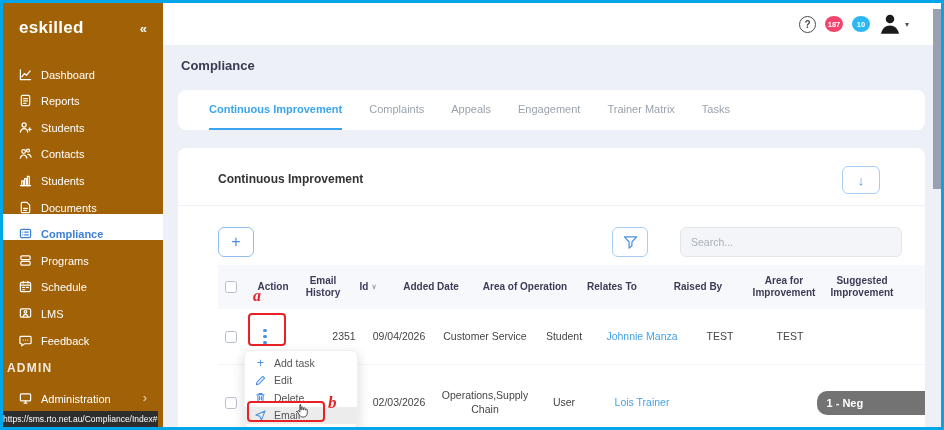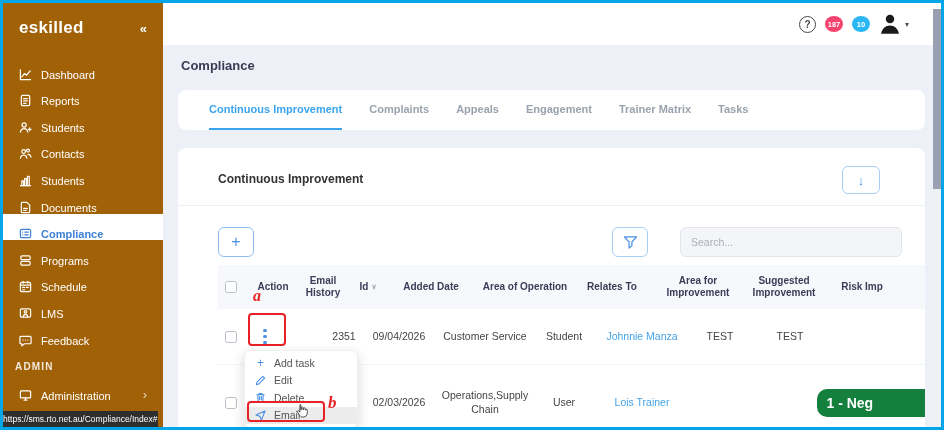--- a/index.html
+++ b/index.html
@@ -17,21 +17,21 @@
   .logo-row { display:flex; align-items:center; justify-content:space-between; padding:15px 16px 6px 16px; }
   .logo { font-size:17px; font-weight:bold; letter-spacing:.3px; }
   .collapse { font-size:13px; font-weight:bold; cursor:pointer; }
   .nav { margin-top:10px; }
   .nav-item {
     height:26.6px; display:flex; align-items:flex-end; gap:9px;
     padding:0 16px; font-size:11px; white-space:nowrap; cursor:pointer;
   }
   .nav-item svg { width:13px; height:13px; flex:none; }
   .nav-item.active { background:#fff; color:#3e80d7; font-weight:bold; }
-  .section-label { padding:14px 16px 4px 12px; font-size:10px; letter-spacing:1.2px; color:rgba(255,255,255,.85); font-weight:bold; }
+  .section-label { padding:14px 16px 4px 4px; font-size:12px; letter-spacing:1.2px; color:rgba(255,255,255,.85); font-weight:bold; }
   .chev { margin-left:auto; color:rgba(255,255,255,.75); font-size:13px; }
   .count-badge {
     margin-left:auto; background:#f4436c; color:#fff; font-size:8px; font-weight:bold;
     border-radius:9px; padding:2px 5px; line-height:1;
   }
   .status-bar {
     position:absolute; left:0; bottom:0; z-index:60;
     background:#2e2e2e; color:#fff; font-size:8.5px; padding:3px 0; white-space:nowrap;
   }
   
@@ -49,21 +49,21 @@
   .round-badge.blue { background:#2bb7f4; }
   .avatar-wrap { display:flex; align-items:center; gap:4px; cursor:pointer; }
   .avatar-wrap svg { width:22px; height:22px; }
   .caret { font-size:8px; color:#555; }
   
   .page-title { position:absolute; left:178px; top:55px; font-size:13px; font-weight:bold; color:#3a3a55; }
   .tabs-card {
     position:absolute; left:175px; top:87px; width:747px; height:40px;
     background:#fff; border-radius:8px; display:flex; align-items:stretch; gap:27px; padding-left:31px;
   }
-  .tab { display:flex; align-items:center; font-size:11px; color:#9aa3ad; border-bottom:2px solid transparent; cursor:pointer; white-space:nowrap;font-weight:bold; }
+  .tab { display:flex; align-items:center; font-size:11px; color:#9aa3ad; border-bottom:2px solid transparent; cursor:pointer; white-space:nowrap; }
   .tab.active { color:#3aa5ee; border-bottom-color:#3aa5ee; font-weight:600; }
   
   .main-card {
     position:absolute; left:175px; top:145px; width:747px; height:279px;
     background:#fff; border-radius:8px 8px 0 0; overflow:hidden;
   }
   .panel-title { position:absolute; left:40px; top:24px; font-size:12px; font-weight:bold; color:#333; }
   .download-btn {
     position:absolute; right:45px; top:18px; width:38px; height:28px;
     border:1px solid #a8cdf3; border-radius:6px; background:#fff; color:#4a90e2;
@@ -97,21 +97,21 @@
   }
   .sort { font-size:7px; color:#9aa2ad; margin-left:3px; }
   .tr.row1 { height:56px; border-bottom:1px solid #f3f4f6; }
   .tr.row2 { height:76px; }
   .td { font-size:10.5px; color:#444; text-align:center; line-height:1.3; padding:0 2px; display:flex; align-items:center; justify-content:center; }
   .td.link { color:#45a3e8; cursor:pointer; }
   .checkbox { width:12px; height:12px; border:1.5px solid #b8bec8; border-radius:2.5px; background:#fff; margin:0 auto; cursor:pointer; }
   .dots { display:flex; flex-direction:column; gap:2.5px; align-items:center; cursor:pointer; }
   .dots i { width:3.5px; height:3.5px; border-radius:50%; background:#4a90e2; }
   .risk-badge {
-    flex:none; width:120px; background:#15803d; color:#fff; font-size:14px; font-weight:bold;
+    flex:none; width:120px; background:#737373; color:#fff; font-size:11px; font-weight:bold;
     border-radius:10px; padding:5px 0 5px 10px; text-align:left; white-space:nowrap;
   }
   
   .action-menu {
     position:absolute; left:241px; top:347px; width:114px; z-index:30;
     background:#fff; border-radius:6px; border:1px solid #f0f0f0;
     box-shadow:0 4px 12px rgba(40,40,60,.18); padding:3px 0;
   }
   .menu-item { height:17.5px; display:flex; align-items:center; gap:8px; padding:0 10px; font-size:10.5px; color:#555; cursor:pointer; }
   .menu-item svg, .menu-item .mi { width:11px; height:11px; flex:none; color:#4a90e2; }
@@ -287,20 +287,21 @@
           </div>
         <div class="th">Action</div>
         <div class="th">Email History</div>
         <div class="th">
             <span>Id</span>
             <span class="sort">∨</span>
           </div>
         <div class="th">Added Date</div>
         <div class="th">Area of Operation</div>
         <div class="th">Relates To</div>
+        <div class="th">Raised By</div>
         <div class="th">Area for Improvement</div>
         <div class="th">Suggested Improvement</div>
         <div class="th">Risk Imp</div>
       </div>
       <div class="tr row1">
         <div class="td">
             <span class="checkbox"></span>
           </div>
         <div class="td">
             <span class="dots">

